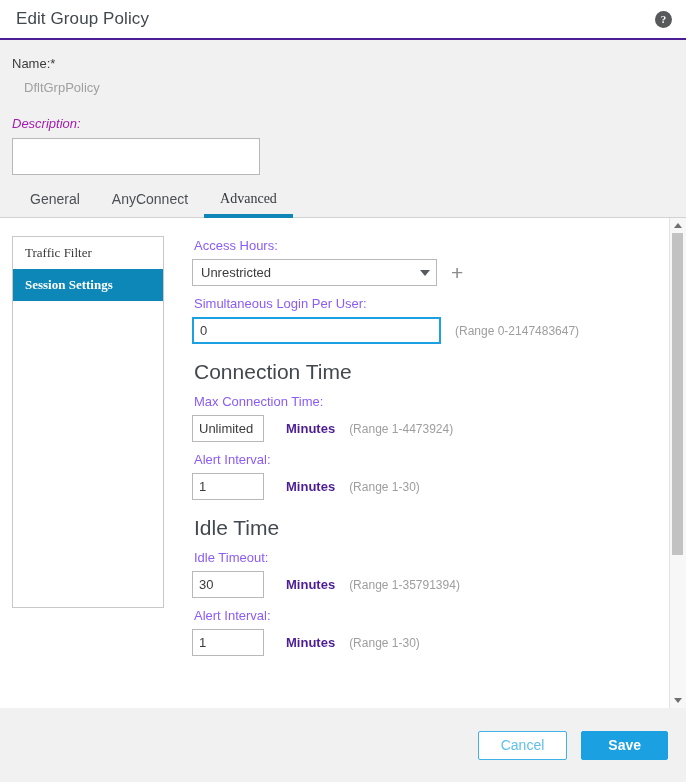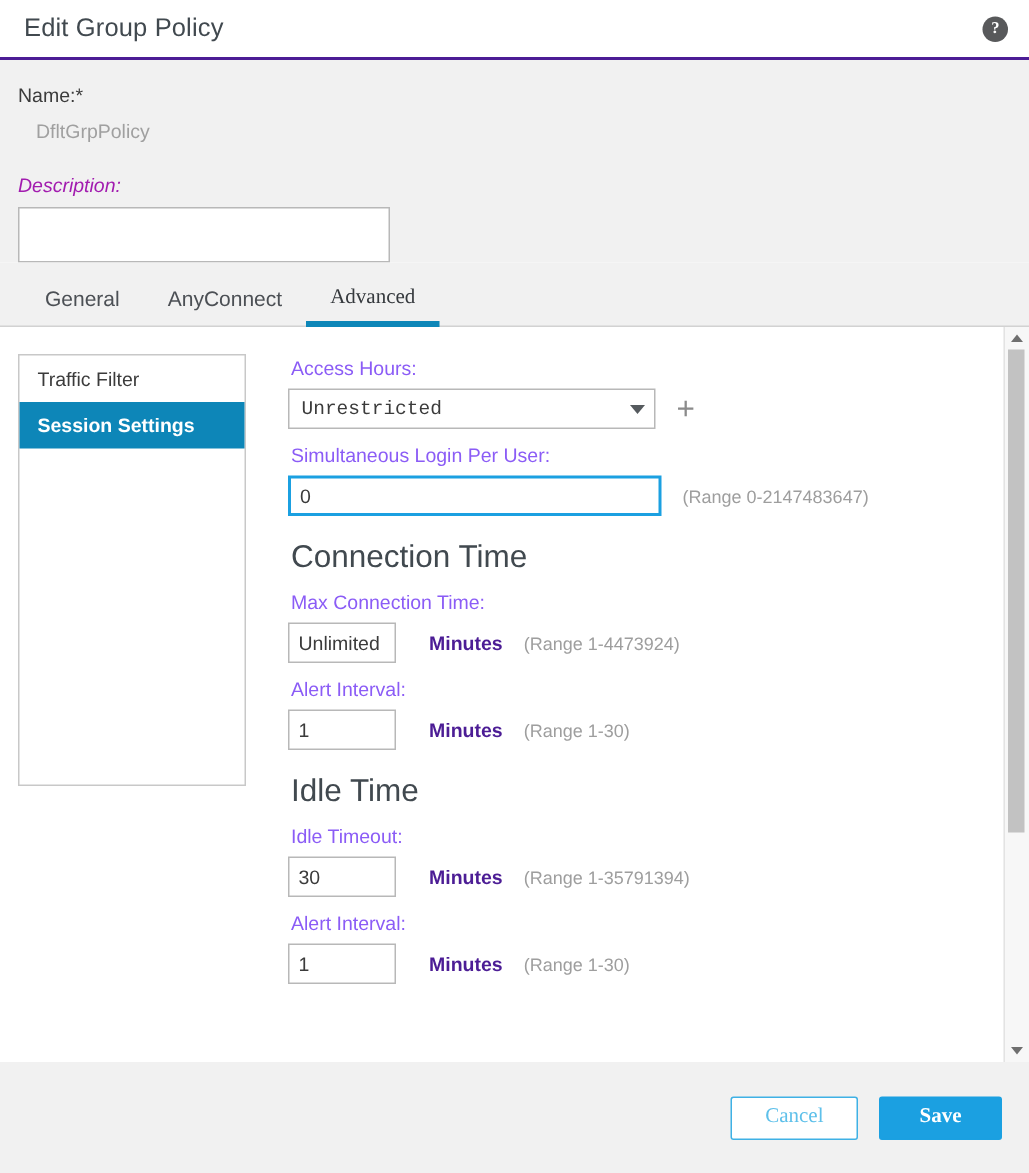--- a/index.html
+++ b/index.html
@@ -128,26 +128,27 @@
   }
   .panel-scroll {
     flex: 1 1 auto;
     display: flex;
     padding: 10px 0 0 0;
     overflow: hidden;
   }
 
   .side-list {
     width: 152px;
-    height: 288px;
+    height: 372px;
     margin: 8px 0 0 12px;
     border: 1px solid #c8c8c8;
     background: #ffffff;
     box-sizing: border-box;
     flex: 0 0 auto;
+    font-family: Liberation Serif, serif;
   }
   .side-item {
     font-size: 13px;
     color: #3b3b3b;
     padding: 8px 12px;
     cursor: pointer;
   }
   .side-item.selected {
     background: #0d86b8;
     color: #ffffff;
@@ -174,21 +175,20 @@
     height: 27px;
     border: 1px solid #b8b8b8;
     background: #ffffff;
     box-sizing: border-box;
     display: flex;
     align-items: center;
     padding: 0 6px 0 8px;
     font-size: 13px;
     color: #3b3b3b;
     cursor: pointer;
-    font-family: Liberation Mono, monospace;
   }
   .select-value { flex: 1 1 auto; }
   .caret {
     width: 0; height: 0;
     border-left: 5px solid transparent;
     border-right: 5px solid transparent;
     border-top: 6px solid #555a5e;
     flex: 0 0 auto;
   }
   .plus-btn {
@@ -289,21 +289,21 @@
     height: 74px;
     flex: 0 0 74px;
     background: #f1f1f1;
     display: flex;
     align-items: center;
     justify-content: flex-end;
     padding-right: 18px;
     box-sizing: border-box;
   }
   .btn {
-    font-family: Liberation Serif, serif;
+    font-family: Liberation Sans, sans-serif;
     font-size: 14px;
     height: 29px;
     padding: 0 22px;
     box-sizing: border-box;
     cursor: pointer;
     border-radius: 2px;
   }
   .btn-cancel {
     background: #ffffff;
     border: 1px solid #3fb1e5;

